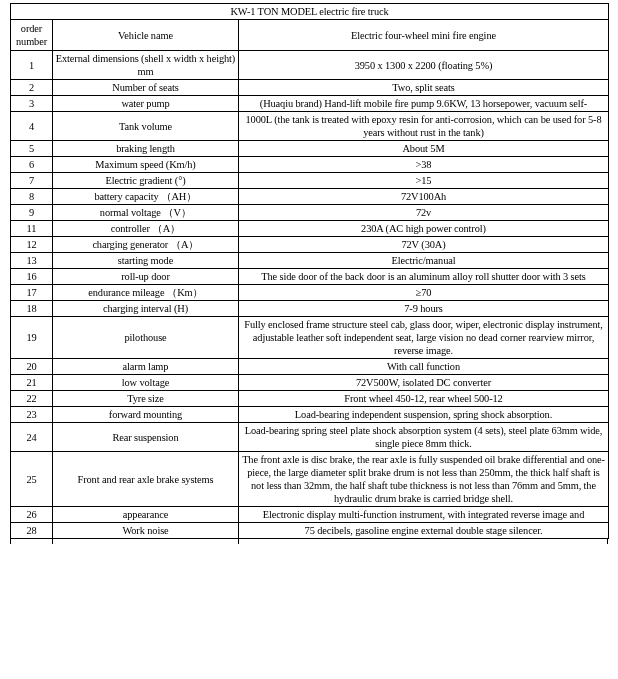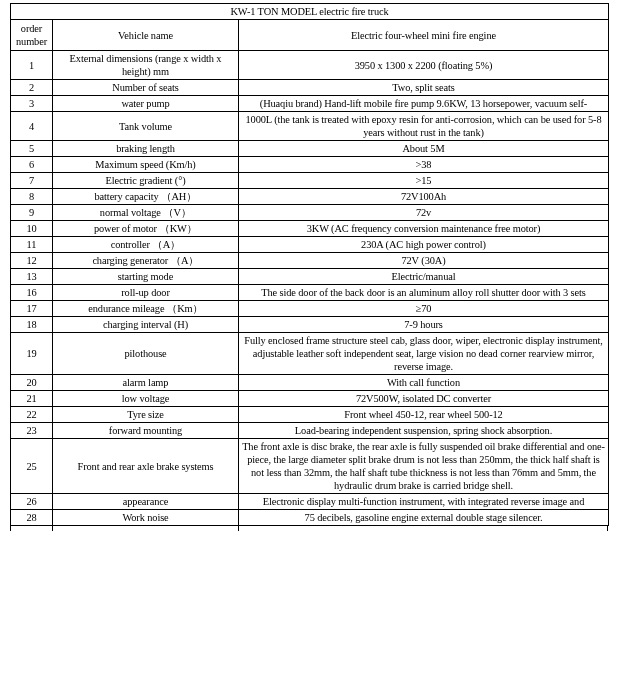--- a/index.html
+++ b/index.html
@@ -81,21 +81,21 @@
         </tr>
         <tr class="header-row">
           <td class="order-col">order number</td>
           <td>Vehicle name</td>
           <td>Electric four-wheel mini fire engine</td>
         </tr>
       </tbody>
       <tbody>
           <tr>
             <td>1</td>
-            <td>External dimensions (range x width x height) mm</td>
+            <td>External dimensions (shell x width x height) mm</td>
             <td>3950 x 1300 x 2200 (floating 5%)</td>
           </tr>
           <tr>
             <td>2</td>
             <td>Number of seats</td>
             <td>Two, split seats</td>
           </tr>
           <tr>
             <td>3</td>
             <td>water pump</td>
@@ -125,25 +125,20 @@
             <td>8</td>
             <td>battery capacity （AH）</td>
             <td>72V100Ah</td>
           </tr>
           <tr>
             <td>9</td>
             <td>normal voltage （V）</td>
             <td>72v</td>
           </tr>
           <tr>
-            <td>10</td>
-            <td>power of motor （KW）</td>
-            <td>3KW (AC frequency conversion maintenance free motor)</td>
-          </tr>
-          <tr>
             <td>11</td>
             <td>controller （A）</td>
             <td>230A (AC high power control)</td>
           </tr>
           <tr>
             <td>12</td>
             <td>charging generator （A）</td>
             <td>72V (30A)</td>
           </tr>
           <tr>
@@ -183,20 +178,25 @@
           </tr>
           <tr>
             <td>22</td>
             <td>Tyre size</td>
             <td>Front wheel 450-12, rear wheel 500-12</td>
           </tr>
           <tr>
             <td>23</td>
             <td>forward mounting</td>
             <td>Load-bearing independent suspension, spring shock absorption.</td>
+          </tr>
+          <tr>
+            <td>24</td>
+            <td>Rear suspension</td>
+            <td>Load-bearing spring steel plate shock absorption system (4 sets), steel plate 63mm wide, single piece 8mm thick.</td>
           </tr>
           <tr>
             <td>25</td>
             <td>Front and rear axle brake systems</td>
             <td>The front axle is disc brake, the rear axle is fully suspended oil brake differential and one-piece, the large diameter split brake drum is not less than 250mm, the thick half shaft is not less than 32mm, the half shaft tube thickness is not less than 76mm and 5mm, the hydraulic drum brake is carried bridge shell.</td>
           </tr>
           <tr>
             <td>26</td>
             <td>appearance</td>
             <td>Electronic display multi-function instrument, with integrated reverse image and</td>

